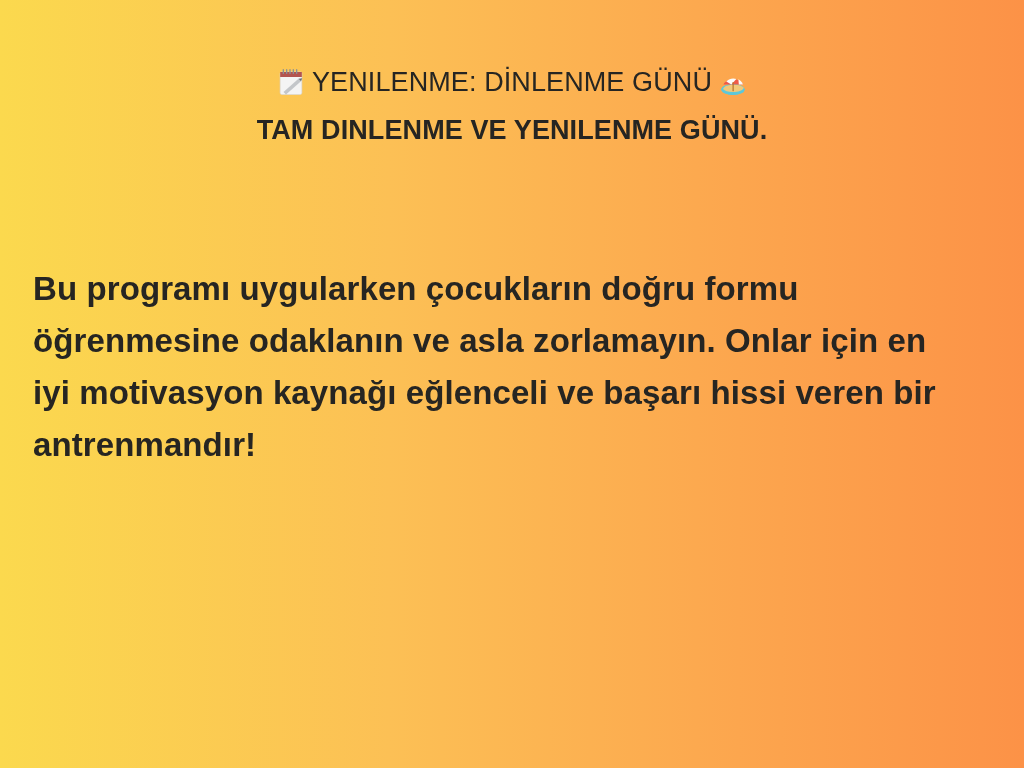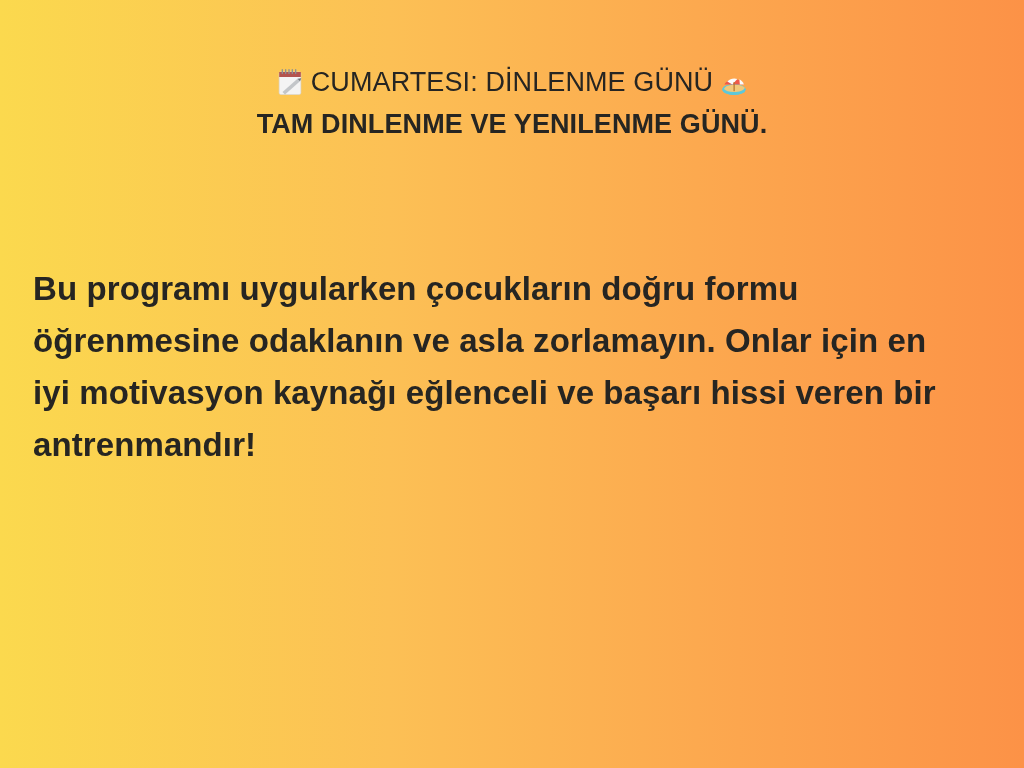--- a/index.html
+++ b/index.html
@@ -41,21 +41,21 @@
   }
 
   #header-line-1 {
     font-size: 27px;
     font-weight: 400;
   }
 
   #header-line-2 {
     font-size: 27px;
     font-weight: 700;
-    margin-top: 10px;
+    margin-top: 16px;
   }
 
   
   .emoji-glyph {
     display: inline-block;
     width: 30px;
     height: 30px;
     vertical-align: -7px;
   }
   .emoji-glyph svg { display: block; width: 30px; height: 30px; }
@@ -95,21 +95,21 @@
           <path d="M9 30 L27 14 L30 17 L12 33 Z" fill="#9aa0a6" opacity="0.55"></path>
           <path d="M27 14 L30 17 L31.5 13.5 Z" fill="#6b7075"></path>
           <g fill="#8a8f94">
             <rect x="8" y="2.5" width="1.6" height="6" rx="0.8"></rect>
             <rect x="12" y="2.5" width="1.6" height="6" rx="0.8"></rect>
             <rect x="16" y="2.5" width="1.6" height="6" rx="0.8"></rect>
             <rect x="20" y="2.5" width="1.6" height="6" rx="0.8"></rect>
             <rect x="24" y="2.5" width="1.6" height="6" rx="0.8"></rect>
           </g>
         </svg>
-      </span><span class="label">CUMARTESI: DİNLENME GÜNÜ</span><span class="emoji-glyph">
+      </span><span class="label">YENILENME: DİNLENME GÜNÜ</span><span class="emoji-glyph">
         <svg viewBox="0 0 36 36" xmlns="http://www.w3.org/2000/svg">
           <ellipse cx="18" cy="27" rx="14" ry="6.5" fill="#5ec8d8"></ellipse>
           <path d="M4 27 a14 6.5 0 0 1 28 0 a14 6.5 0 0 1 -28 0" fill="#5ec8d8"></path>
           <path d="M6 26.5 a13 6 0 0 1 25 -1.5 a13 5.5 0 0 1 -25 1.5 Z" fill="#f2c879"></path>
           <path d="M6.5 21 C10 13 26 12 30 21 Z" fill="#ef5a4a"></path>
           <path d="M10 17.5 C13 13.5 19 13 22 14.5 L16 21 Z" fill="#fbfbfb"></path>
           <path d="M24.5 14.8 C27 16 29 18.4 30 21 L25 21 Z" fill="#fbfbfb"></path>
           <rect x="17.4" y="18" width="1.5" height="11" rx="0.6" fill="#b8752f"></rect>
         </svg>
       </span>

